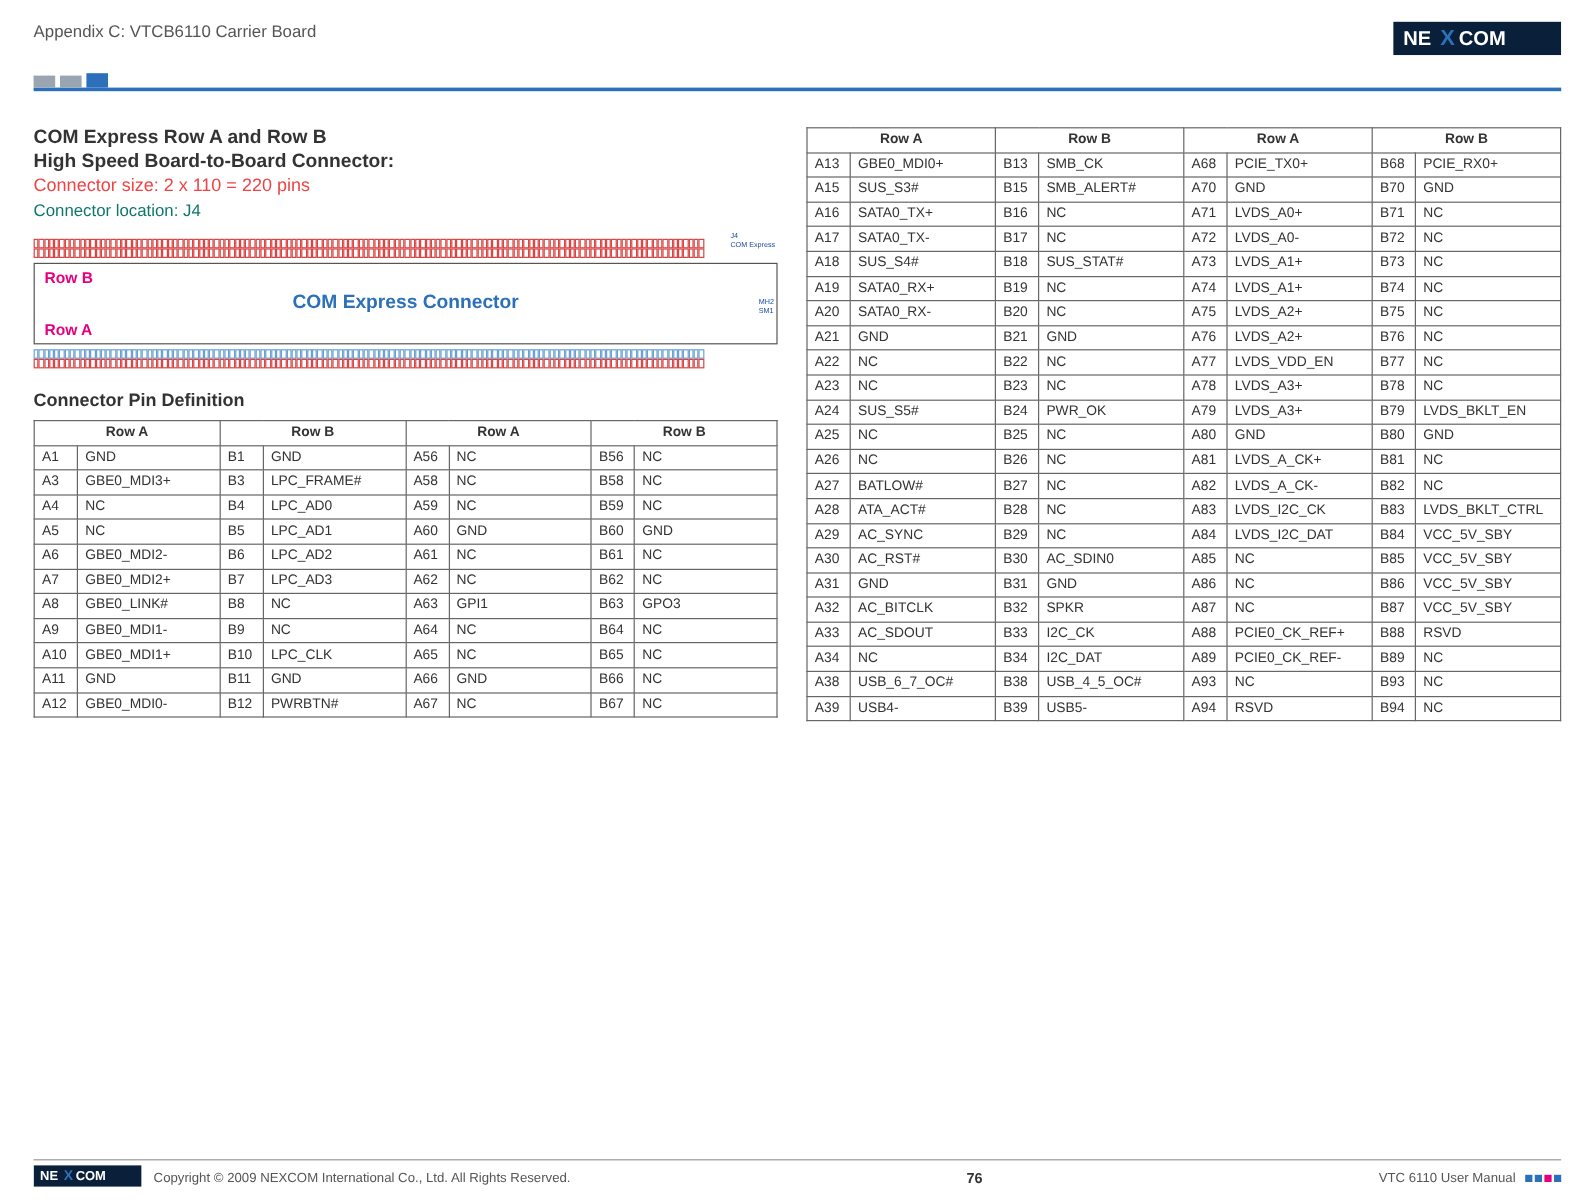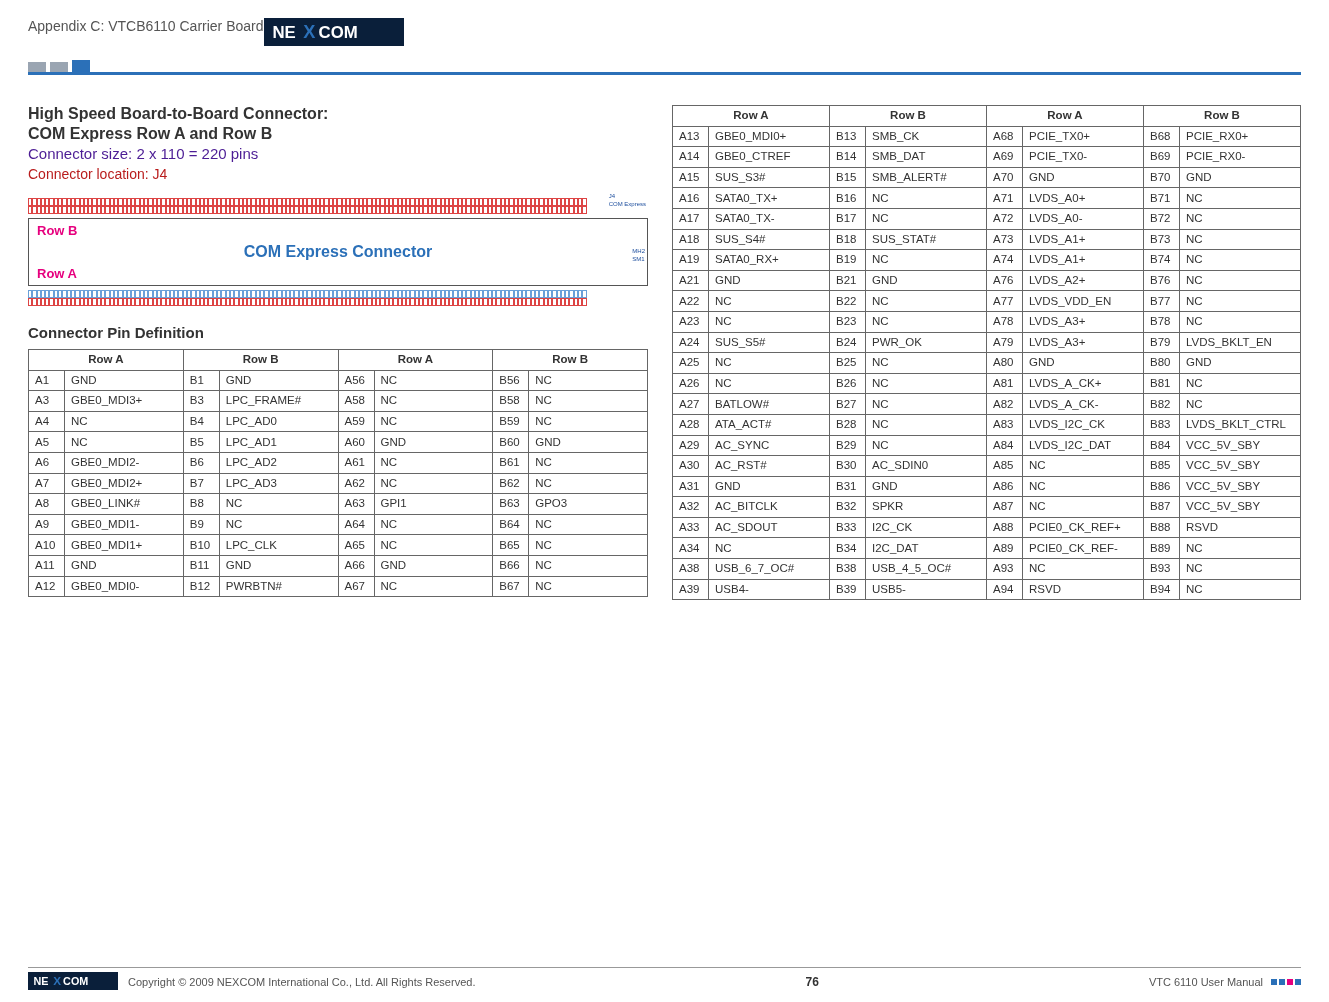--- a/index.html
+++ b/index.html
@@ -1,34 +1,34 @@
 <!DOCTYPE html>
 <html><head>
 <meta charset="utf-8">
 <style>
   * { box-sizing: border-box; margin: 0; padding: 0; }
   body { font-family: Arial, Helvetica, sans-serif; background: #fff; color: #333; width: 1329px; height: 1002px; position: relative; padding: 18px 28px 0 28px; }
 
-  .header { display: flex; justify-content: flex-start; align-items: flex-start; }
+  .header { display: flex; justify-content: space-between; align-items: flex-start; }
   .appendix { font-size: 14px; color: #555; }
   .logo-wrap { }
 
   .tabbar { margin-top: 10px; height: 12px; display:flex; align-items:flex-end; }
   .tab { width: 18px; height: 10px; background:#9aa5b2; margin-right:4px; }
   .tab.active { background:#2b70b8; height:12px; }
   .blue-rule { border:none; border-top: 3px solid #2b70b8; margin-top:0; }
 
   .page { display:flex; gap: 24px; margin-top: 30px; }
   .left { width: 620px; }
   .right { flex:1; }
 
   h1 { font-size: 22px; font-weight: bold; margin-bottom: 14px; }
   h2 { font-size: 16px; font-weight: bold; margin-bottom: 2px; }
-  .sub { font-size: 15px; color:#4c1d95; margin-bottom:4px; }
-  .sub2 { font-size: 14px; color:#b91c1c; }
+  .sub { font-size: 15px; color:#ef4444; margin-bottom:4px; }
+  .sub2 { font-size: 14px; color:#0f766e; }
 
   .diagram { margin-top: 16px; }
   .diagram .pinrow { display:flex; }
   .diagram .pinrow span { width:4.3px; height:8px; border:0.5px solid #888; }
   .diagram .bigbox { border:1px solid #555; padding:6px 10px; margin:4px 0; position:relative; height:68px; }
   .diagram .rowb { color:#e6007e; font-weight:bold; font-size:13px; position:absolute; top:4px; left:8px; }
   .diagram .rowa { color:#e6007e; font-weight:bold; font-size:13px; position:absolute; bottom:4px; left:8px; }
   .diagram .conn { color:#2b70b8; font-weight:bold; font-size:16px; text-align:center; position:absolute; left:0; right:0; top:24px; }
   .diagram .smallmarks { position:absolute; right:2px; font-size:6px; color:#1a4c9c; line-height:8px; text-align:left; }
   .diagram .smallmarks.top { top:-6px; }
@@ -69,22 +69,22 @@
 
 <div class="tabbar">
   <div class="tab"></div>
     <div class="tab"></div>
     <div class="tab active"></div>
 </div>
 <hr class="blue-rule">
 
 <div class="page">
   <div class="left">
+    <h2>COM Express Row A and Row B</h2>
     <h2>High Speed Board-to-Board Connector:</h2>
-    <h2>COM Express Row A and Row B</h2>
     <div class="sub">Connector size: 2 x 110 = 220 pins</div>
     <div class="sub2">Connector location: J4</div>
 
     <div class="diagram">
       <div style="position:relative;">
         <div class="smallmarks top"><span>J4</span><br><span>COM Express</span></div>
       </div>
       <div class="pinrow" id="pinrow-top">
           <span style="border-color: rgb(221, 68, 68);"></span>
           <span style="border-color: rgb(221, 68, 68);"></span>
@@ -782,30 +782,20 @@
             <td>A13</td>
             <td>GBE0_MDI0+</td>
             <td>B13</td>
             <td>SMB_CK</td>
             <td>A68</td>
             <td>PCIE_TX0+</td>
             <td>B68</td>
             <td>PCIE_RX0+</td>
           </tr>
           <tr>
-            <td>A14</td>
-            <td>GBE0_CTREF</td>
-            <td>B14</td>
-            <td>SMB_DAT</td>
-            <td>A69</td>
-            <td>PCIE_TX0-</td>
-            <td>B69</td>
-            <td>PCIE_RX0-</td>
-          </tr>
-          <tr>
             <td>A15</td>
             <td>SUS_S3#</td>
             <td>B15</td>
             <td>SMB_ALERT#</td>
             <td>A70</td>
             <td>GND</td>
             <td>B70</td>
             <td>GND</td>
           </tr>
           <tr>
@@ -839,20 +829,30 @@
             <td>NC</td>
           </tr>
           <tr>
             <td>A19</td>
             <td>SATA0_RX+</td>
             <td>B19</td>
             <td>NC</td>
             <td>A74</td>
             <td>LVDS_A1+</td>
             <td>B74</td>
+            <td>NC</td>
+          </tr>
+          <tr>
+            <td>A20</td>
+            <td>SATA0_RX-</td>
+            <td>B20</td>
+            <td>NC</td>
+            <td>A75</td>
+            <td>LVDS_A2+</td>
+            <td>B75</td>
             <td>NC</td>
           </tr>
           <tr>
             <td>A21</td>
             <td>GND</td>
             <td>B21</td>
             <td>GND</td>
             <td>A76</td>
             <td>LVDS_A2+</td>
             <td>B76</td>

